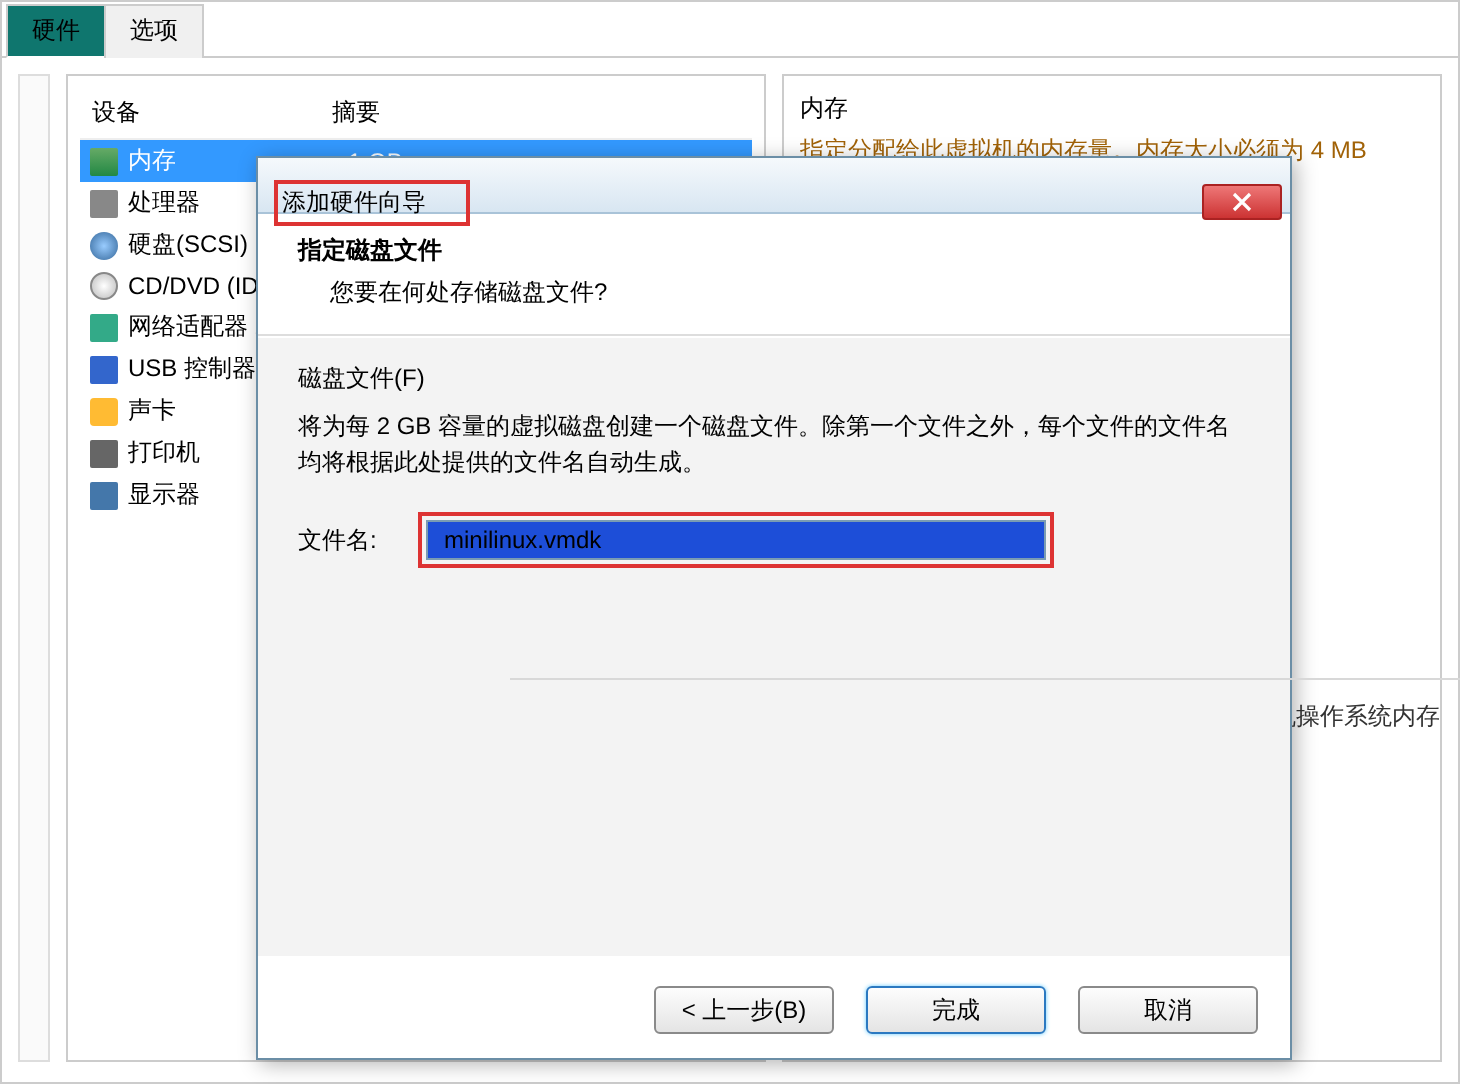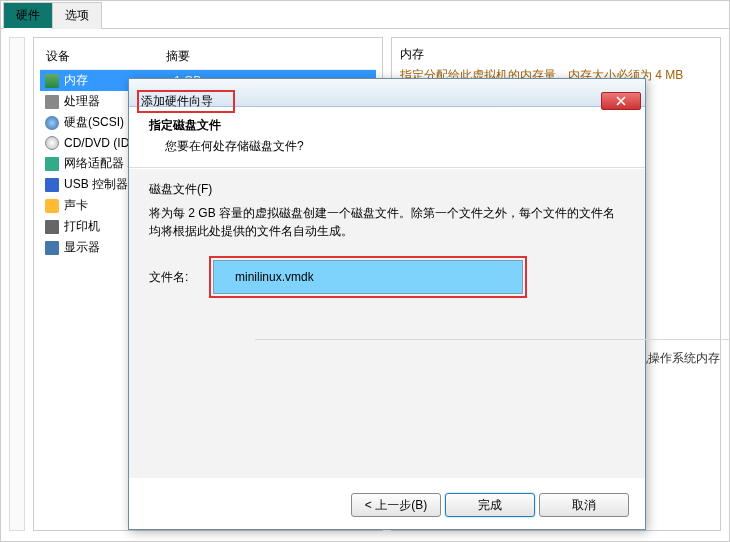--- a/index.html
+++ b/index.html
@@ -41,24 +41,24 @@
     .dialog-heading { font-weight: bold; font-size: 12px; margin-bottom: 4px; }
     .dialog-subheading { font-size: 12px; margin-left: 16px; }
     
     .dialog-body { padding: 12px 20px; background: #f3f3f3; height: 310px; border-top: 1px solid #fff; position: relative; }
     .fieldset-label { font-size: 12px; margin-bottom: 6px; }
     .fieldset-desc { font-size: 12px; margin-bottom: 16px; line-height: 1.5; }
     
     .file-row { display: flex; align-items: center; gap: 8px; }
     .file-label { width: 52px; }
     .file-input-wrap { border: 2px solid #d33; padding: 2px; display: inline-flex; align-items: center; }
-    .file-input { width: 310px; height: 34px; border: 1px solid #7a9cb3; padding: 2px 21px; font-size: 12px; font-family: inherit; background: #7dd3fc; }
+    .file-input { width: 310px; height: 20px; border: 1px solid #7a9cb3; padding: 2px 8px; font-size: 12px; font-family: inherit; background: #1d4ed8; }
     .browse-btn { height: 24px; padding: 0 12px; border: 1px solid #8a8a8a; background: linear-gradient(#fdfdfd,#e4e4e4); border-radius: 3px; font-size: 12px; cursor: pointer; font-family: inherit; }
     
-    .dialog-footer { position: absolute; right: 16px; bottom: 12px; display: flex; gap: 4px; }
+    .dialog-footer { position: absolute; right: 16px; bottom: 12px; display: flex; gap: 16px; }
     .footer-btn { min-width: 90px; height: 24px; border: 1px solid #8a8a8a; background: linear-gradient(#fdfdfd,#e4e4e4); border-radius: 3px; font-size: 12px; cursor: pointer; font-family: inherit; }
     .footer-btn.primary { border: 1px solid #2b79c1; box-shadow: 0 0 2px #6cf; }
     
     
     .ico { width: 14px; height: 14px; display: inline-block; }
     .ico-mem { background: linear-gradient(#6a6,#284); border-radius: 1px; }
     .ico-cpu { background: #888; border-radius: 1px; }
     .ico-disk { background: radial-gradient(#9cf,#369); border-radius: 50%; }
     .ico-cd { background: radial-gradient(#fff,#bbb); border-radius: 50%; border: 1px solid #888; }
     .ico-net { background: #3a8; border-radius: 1px; }

